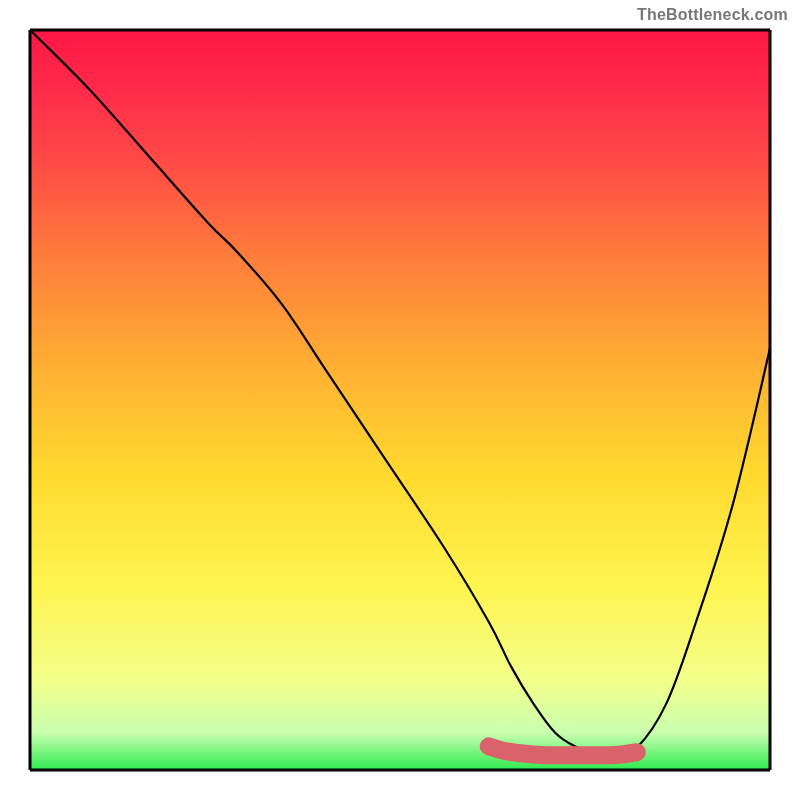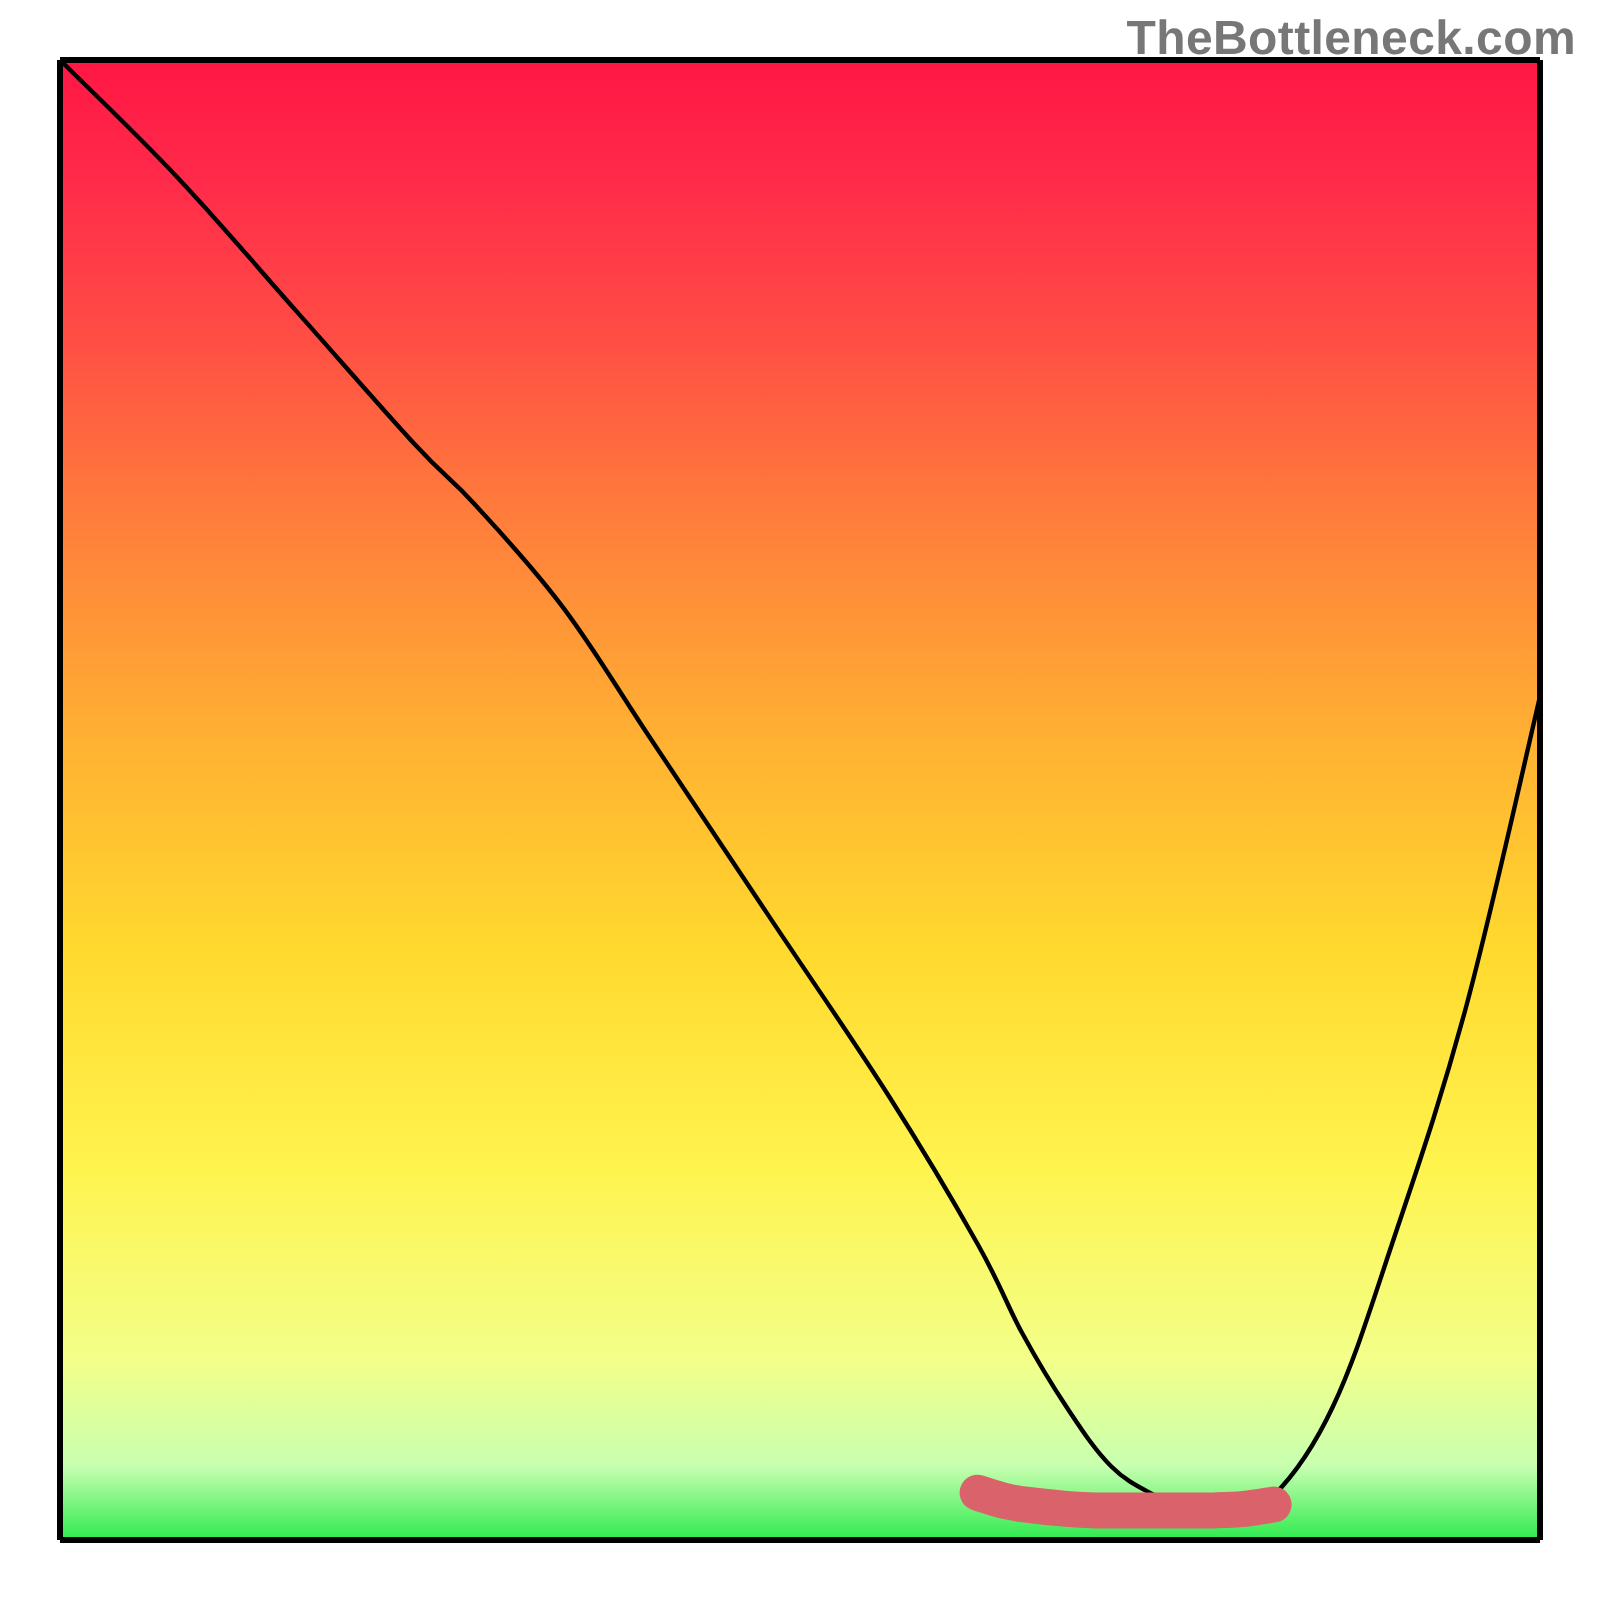--- a/index.html
+++ b/index.html
@@ -15,21 +15,21 @@
     position: absolute;
     top: 0;
     left: 0;
     width: 800px;
     height: 800px;
   }
   .watermark {
     position: absolute;
     top: 6px;
     right: 12px;
-    font-size: 24px;
+    font-size: 16px;
     font-weight: bold;
     color: #777777;
     letter-spacing: 0.2px;
     margin-left: 20px;
   }
   svg {
     display: block;
   }
 </style>
 </head>

